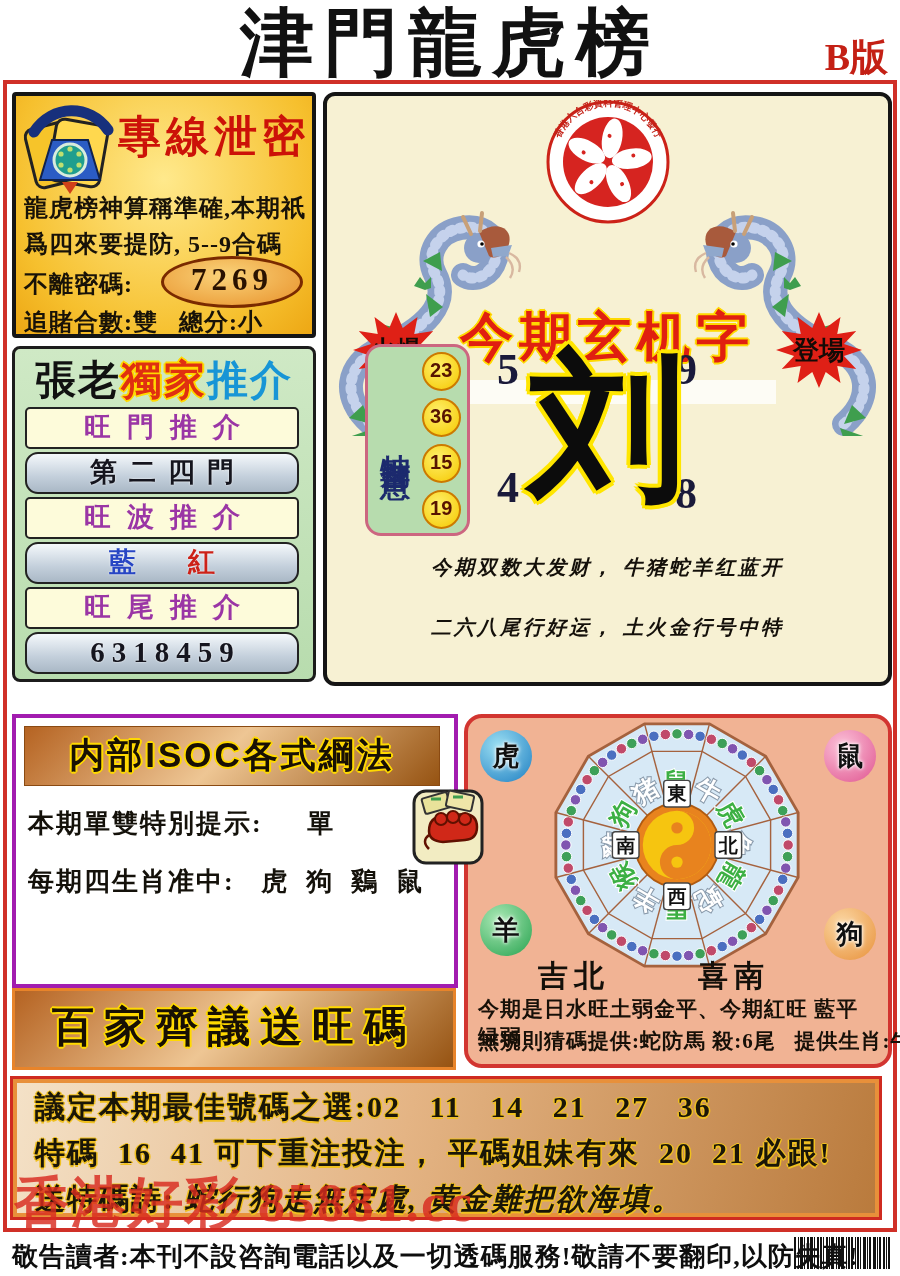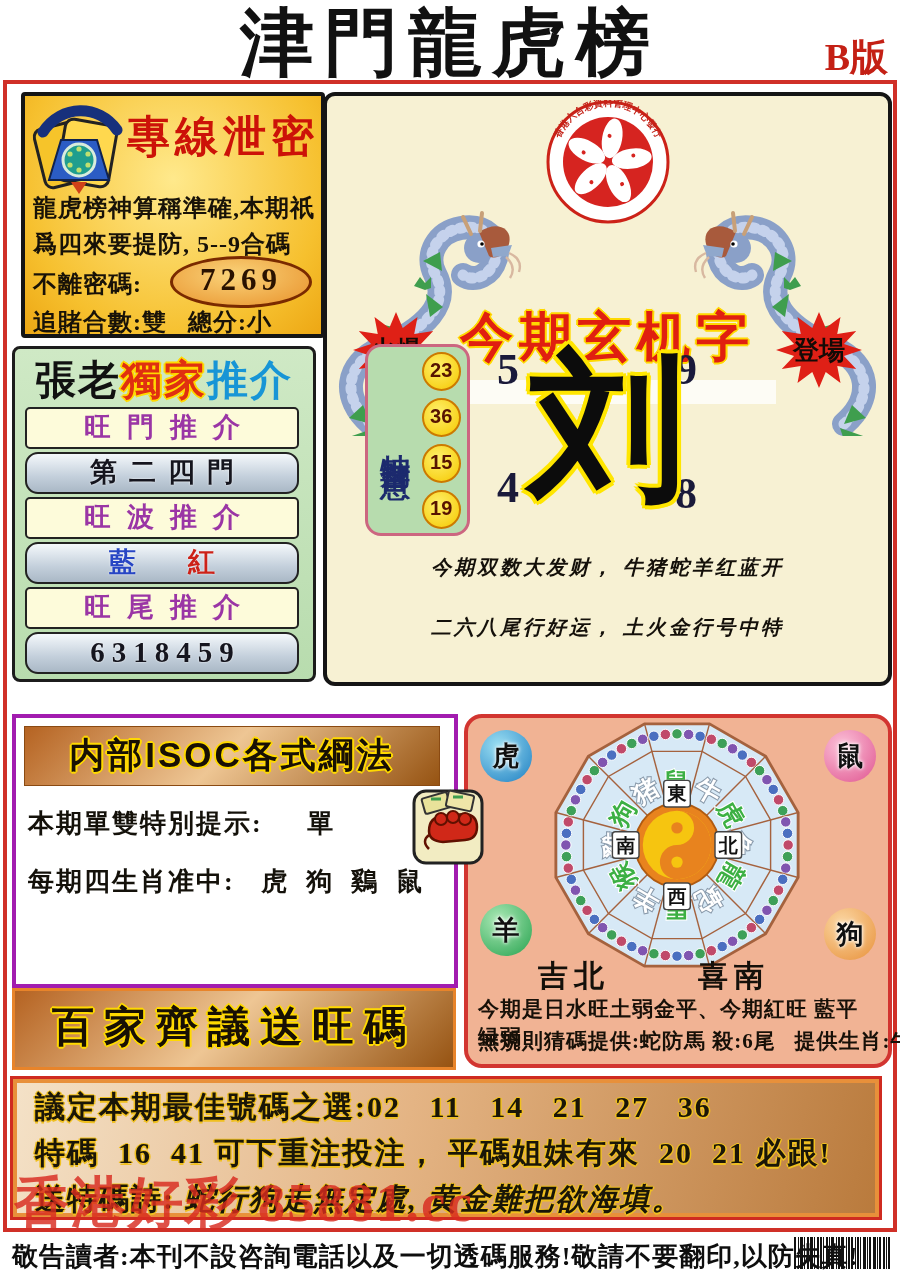--- a/index.html
+++ b/index.html
@@ -13,21 +13,21 @@
   .gout{text-shadow:-1.5px 0 #f0c020,1.5px 0 #f0c020,0 -1.5px #f0c020,0 1.5px #f0c020;}
 
   
   #main-title{left:0;top:-6px;width:900px;text-align:center;font-size:74px;font-weight:900;
     color:#111;letter-spacing:10px;}
   #edition{right:12px;top:32px;font-size:38px;font-weight:900;color:#c42015;}
   #page-frame{left:3px;top:80px;width:886px;height:1144px;border:4px solid #d03028;}
 
   
   #hotline{left:12px;top:92px;width:296px;height:238px;border:4px solid #151515;border-radius:4px;
-    background:radial-gradient(ellipse at 50% 35%,#ffe98c,#f6c02e 72%,#eda714);margin-left:9px;}
+    background:radial-gradient(ellipse at 50% 35%,#ffe98c,#f6c02e 72%,#eda714);}
   #hotline .t{left:102px;top:12px;font-size:43px;font-weight:900;color:#cc1208;letter-spacing:5px;}
   #hotline .l{left:8px;font-size:24px;font-weight:900;color:#181208;letter-spacing:1px;}
   #code-oval{left:145px;top:160px;width:136px;height:46px;border:3px solid #7a2a00;border-radius:50%;
     background:radial-gradient(ellipse at 45% 35%,#fad37a,#e8912a);text-align:center;line-height:42px;
     font-size:31px;font-weight:900;color:#2a1200;letter-spacing:5px;}
 
   
   #zhanglao{left:12px;top:346px;width:298px;height:330px;border:3px solid #1c1c1c;border-radius:8px;
     background:linear-gradient(180deg,#cfe9c5,#b8dcae);}
   #zl-title{left:0;top:4px;width:100%;text-align:center;font-size:41px;font-weight:900;letter-spacing:2px;}

